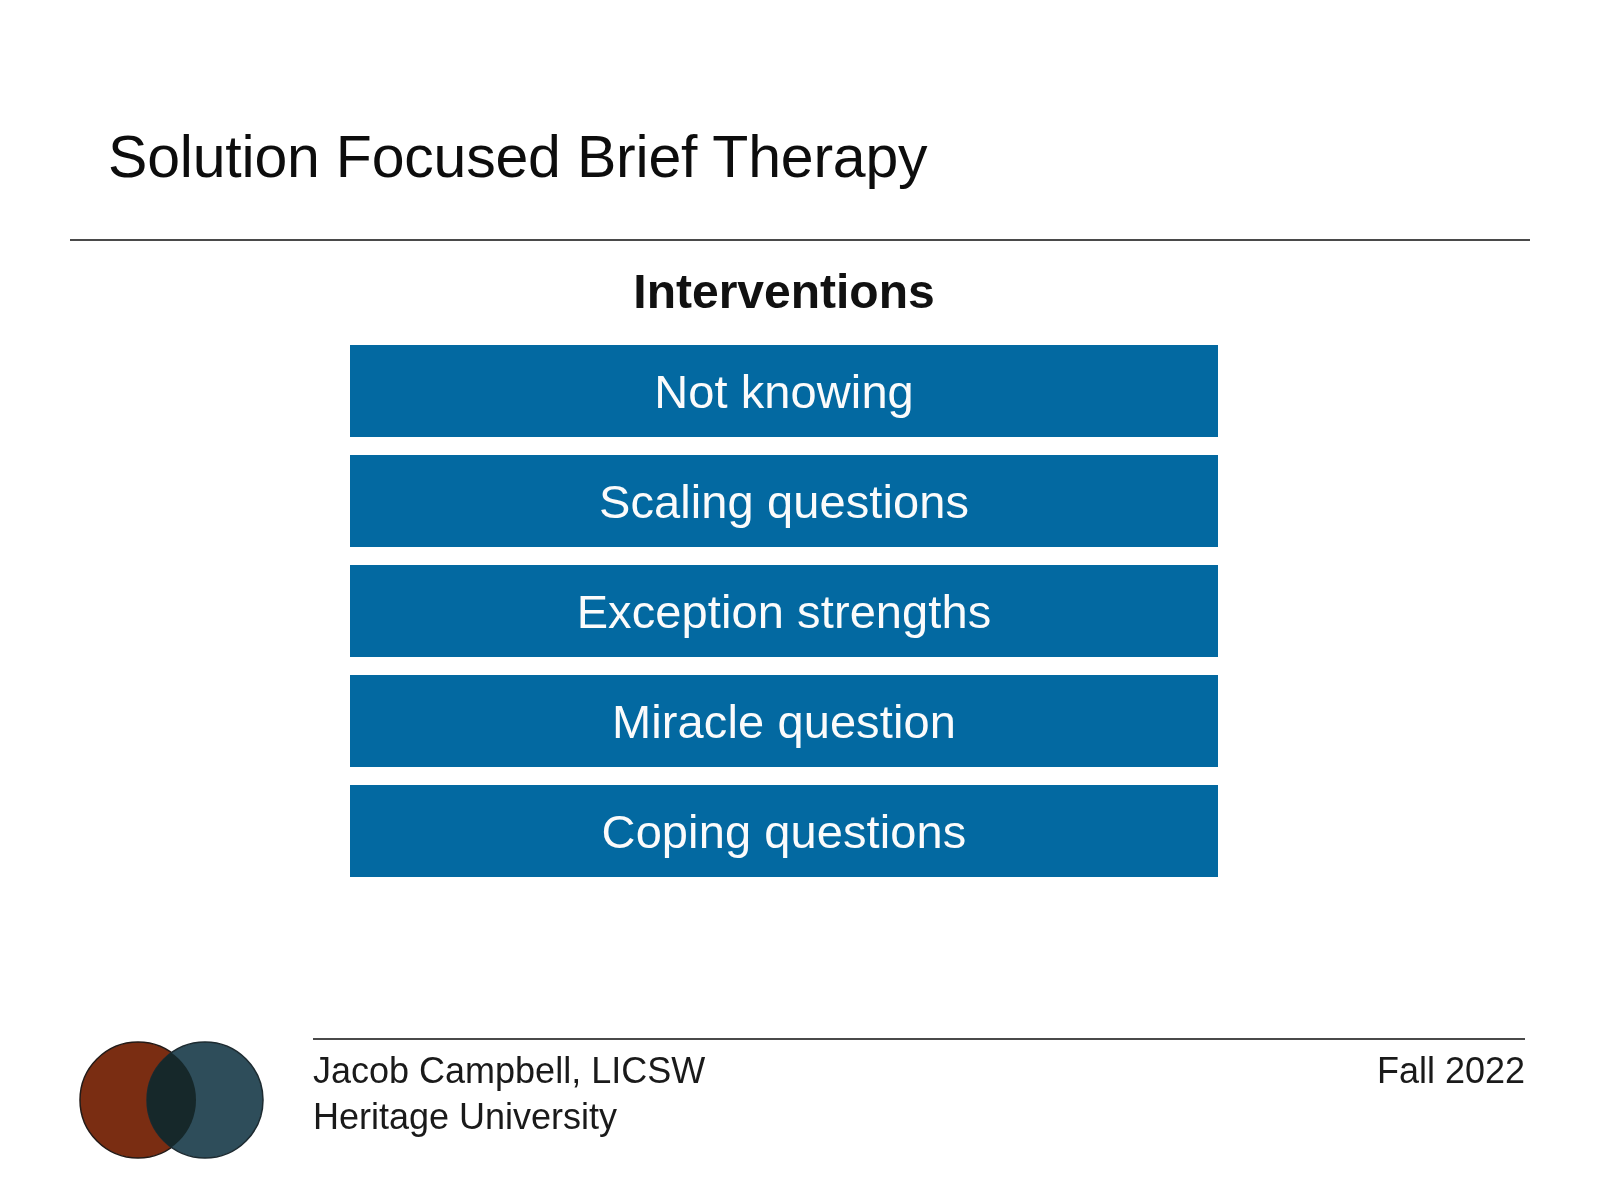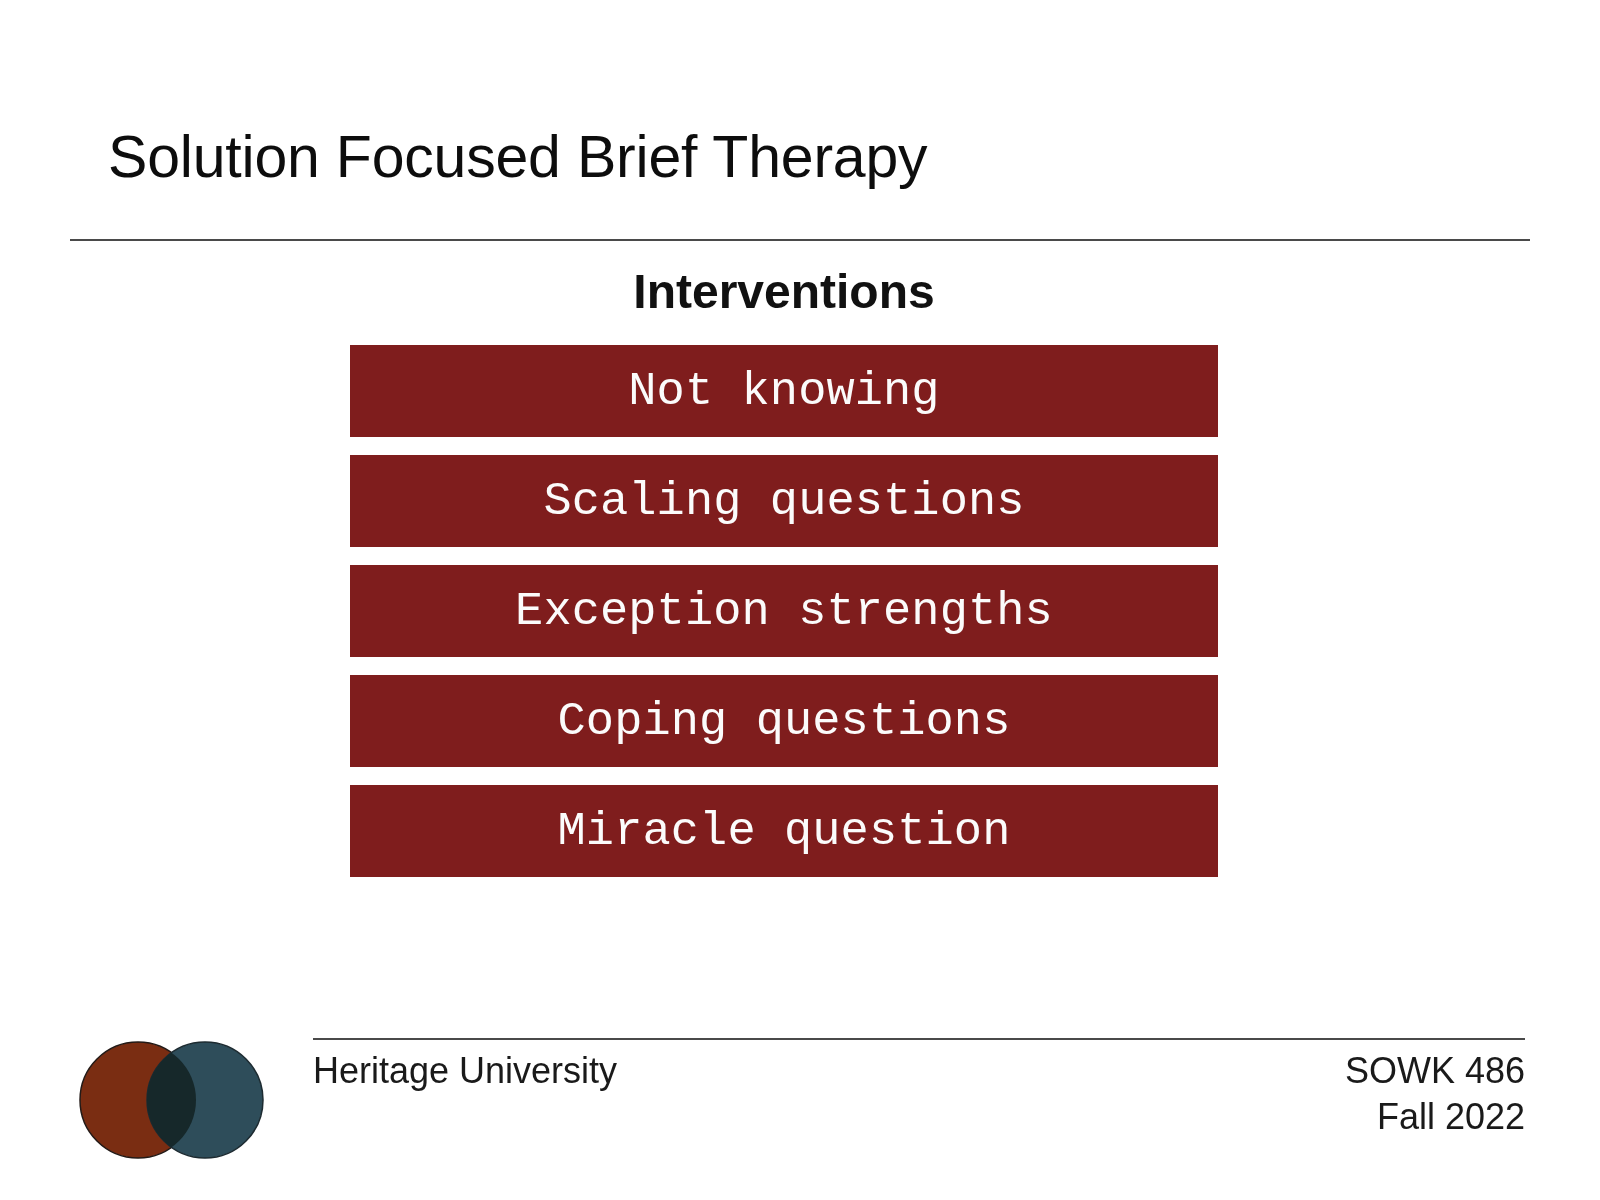--- a/index.html
+++ b/index.html
@@ -61,26 +61,25 @@
     position: absolute;
     left: 350px;
     top: 345px;
     width: 868px;
   }
   .bar {
     position: relative;
     width: 868px;
     height: 92px;
     margin-bottom: 18px;
-    background: #7f1d1d;
+    background: #0369a1;
     display: flex;
     align-items: center;
     justify-content: center;
     box-sizing: border-box;
-    font-family: Liberation Mono, monospace;
   }
   .bar:last-child {
     margin-bottom: 0;
   }
   .bar-label {
     font-size: 47px;
     line-height: 1;
     font-weight: 400;
     color: #fbfbfb;
     text-align: center;
@@ -146,46 +145,46 @@
 
     <div class="bar">
       <span class="bar-label">Scaling questions</span>
     </div>
 
     <div class="bar">
       <span class="bar-label">Exception strengths</span>
     </div>
 
     <div class="bar">
-      <span class="bar-label">Coping questions</span>
+      <span class="bar-label">Miracle question</span>
     </div>
 
     <div class="bar">
-      <span class="bar-label">Miracle question</span>
+      <span class="bar-label">Coping questions</span>
     </div>
 
   </div>
 
   <div class="logo">
     <svg width="200" height="130" viewBox="0 0 200 130" xmlns="http://www.w3.org/2000/svg">
       <defs>
         <clipPath id="clipLeft">
           <circle cx="66" cy="64" r="58"></circle>
         </clipPath>
       </defs>
       <circle cx="66" cy="64" r="58" fill="#7a2d12" stroke="#231a17" stroke-width="1.5"></circle>
       <circle cx="133" cy="64" r="58" fill="#2e4d5a" stroke="#1d2b31" stroke-width="1.5"></circle>
       <circle cx="133" cy="64" r="58" fill="#16282a" clip-path="url(#clipLeft)"></circle>
     </svg>
   </div>
 
   <div class="footer-rule"></div>
 
   <div class="footer-left">
+    <span class="footer-line">Jacob Campbell, LICSW</span>
     <span class="footer-line">Heritage University</span>
   </div>
 
   <div class="footer-right">
-    <span class="footer-line">SOWK 486</span>
     <span class="footer-line">Fall 2022</span>
   </div>
 
 </div>
 
 </body></html>

